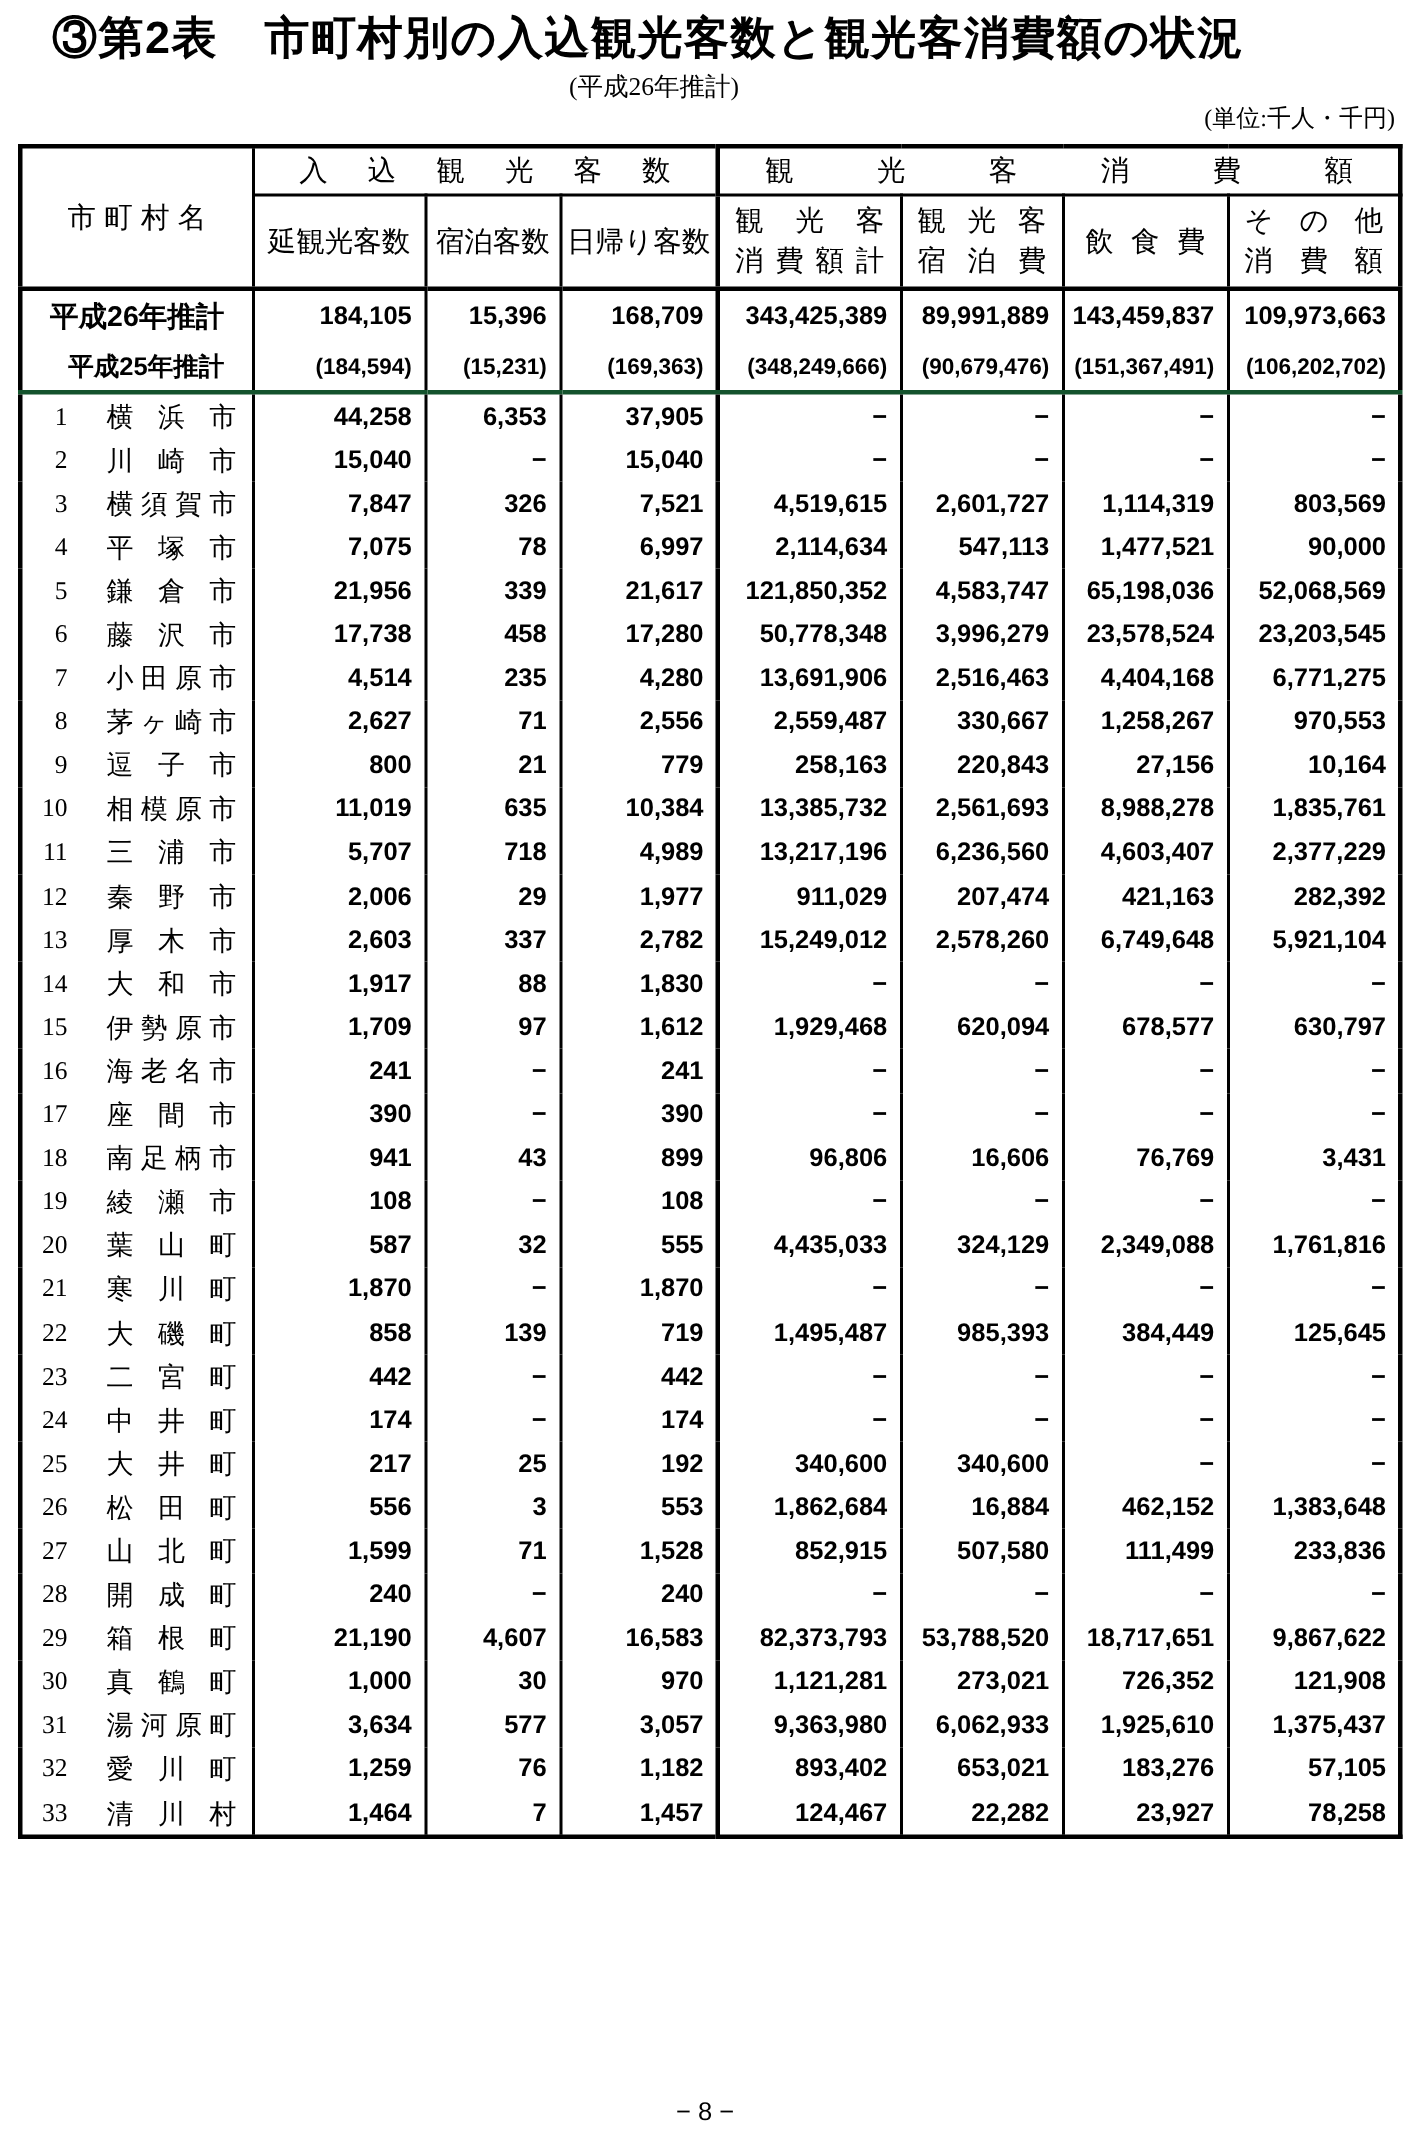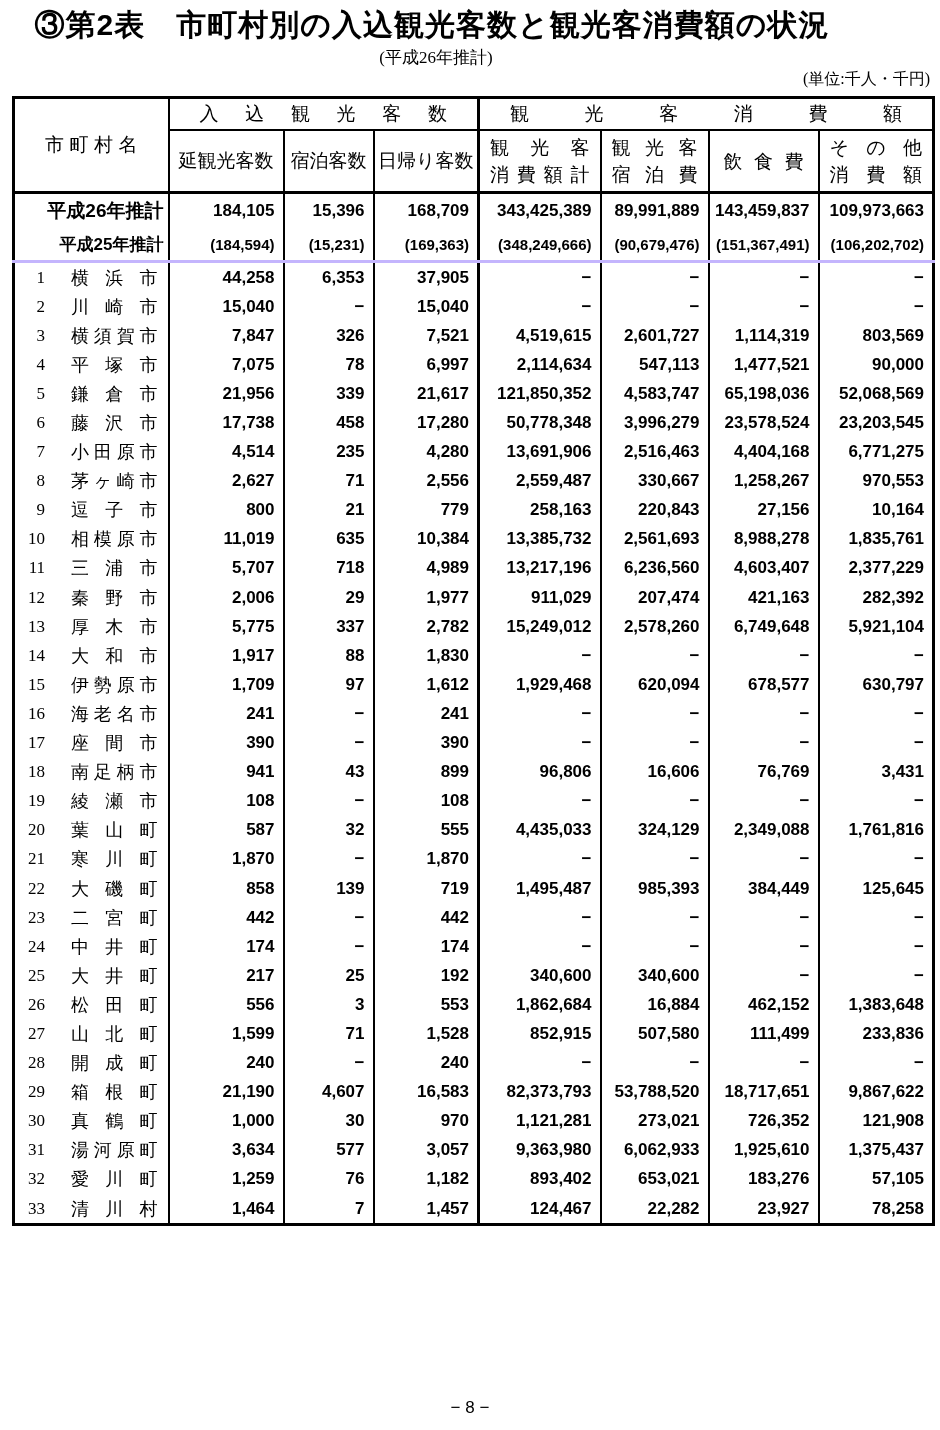--- a/index.html
+++ b/index.html
@@ -60,23 +60,23 @@
   
   td.num {
     text-align:right; padding-right:8px;
     font-family:"Liberation Sans", sans-serif;
     font-weight:bold; font-size:17px;
     white-space:nowrap;
   }
 
   
   tr.sum1 td { height:34px; }
-  tr.sum2 td { height:32px; border-bottom:3px solid #c4b5fd; }
+  tr.sum2 td { height:32px; border-bottom:3px solid #14532d; }
   td.sum-label {
-    text-align:right; padding-right:4px;
+    text-align:right; padding-right:18px;
     font-family:"Liberation Sans", sans-serif;
     font-weight:bold; white-space:nowrap;
   }
   tr.sum1 td.sum-label { font-size:19px; }
   tr.sum2 td.sum-label { font-size:17px; }
   tr.sum2 td.num { font-size:15px; }
 
   
   tr.data-row td { height:29.1px; }
   .muni-cell { display:flex; align-items:center; }
@@ -347,21 +347,21 @@
         <td class="num bl2">421,163</td>
         <td class="num bl2">282,392</td>
       </tr>
       <tr class="data-row">
         <td>
           <div class="muni-cell">
             <span class="row-no">13</span>
             <span class="muni-name">厚木市</span>
           </div>
         </td>
-        <td class="num bl2">5,775</td>
+        <td class="num bl2">2,603</td>
         <td class="num bl2">337</td>
         <td class="num bl2">2,782</td>
         <td class="num bl3">15,249,012</td>
         <td class="num bl2">2,578,260</td>
         <td class="num bl2">6,749,648</td>
         <td class="num bl2">5,921,104</td>
       </tr>
       <tr class="data-row">
         <td>
           <div class="muni-cell">

